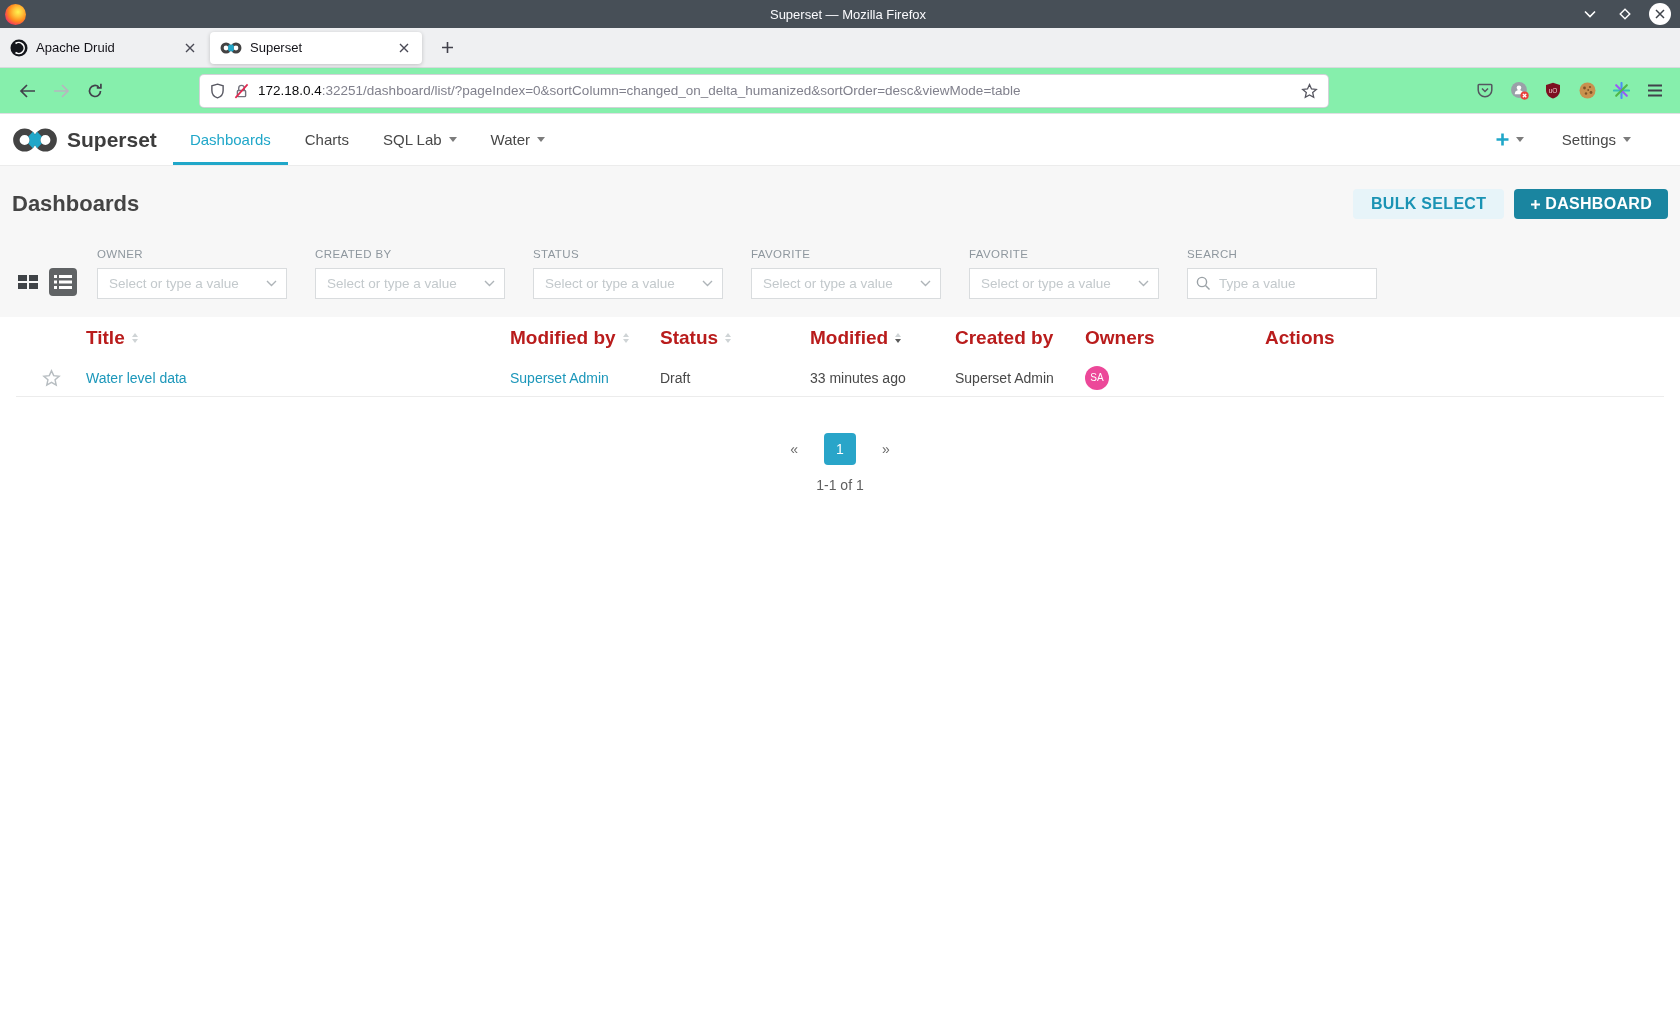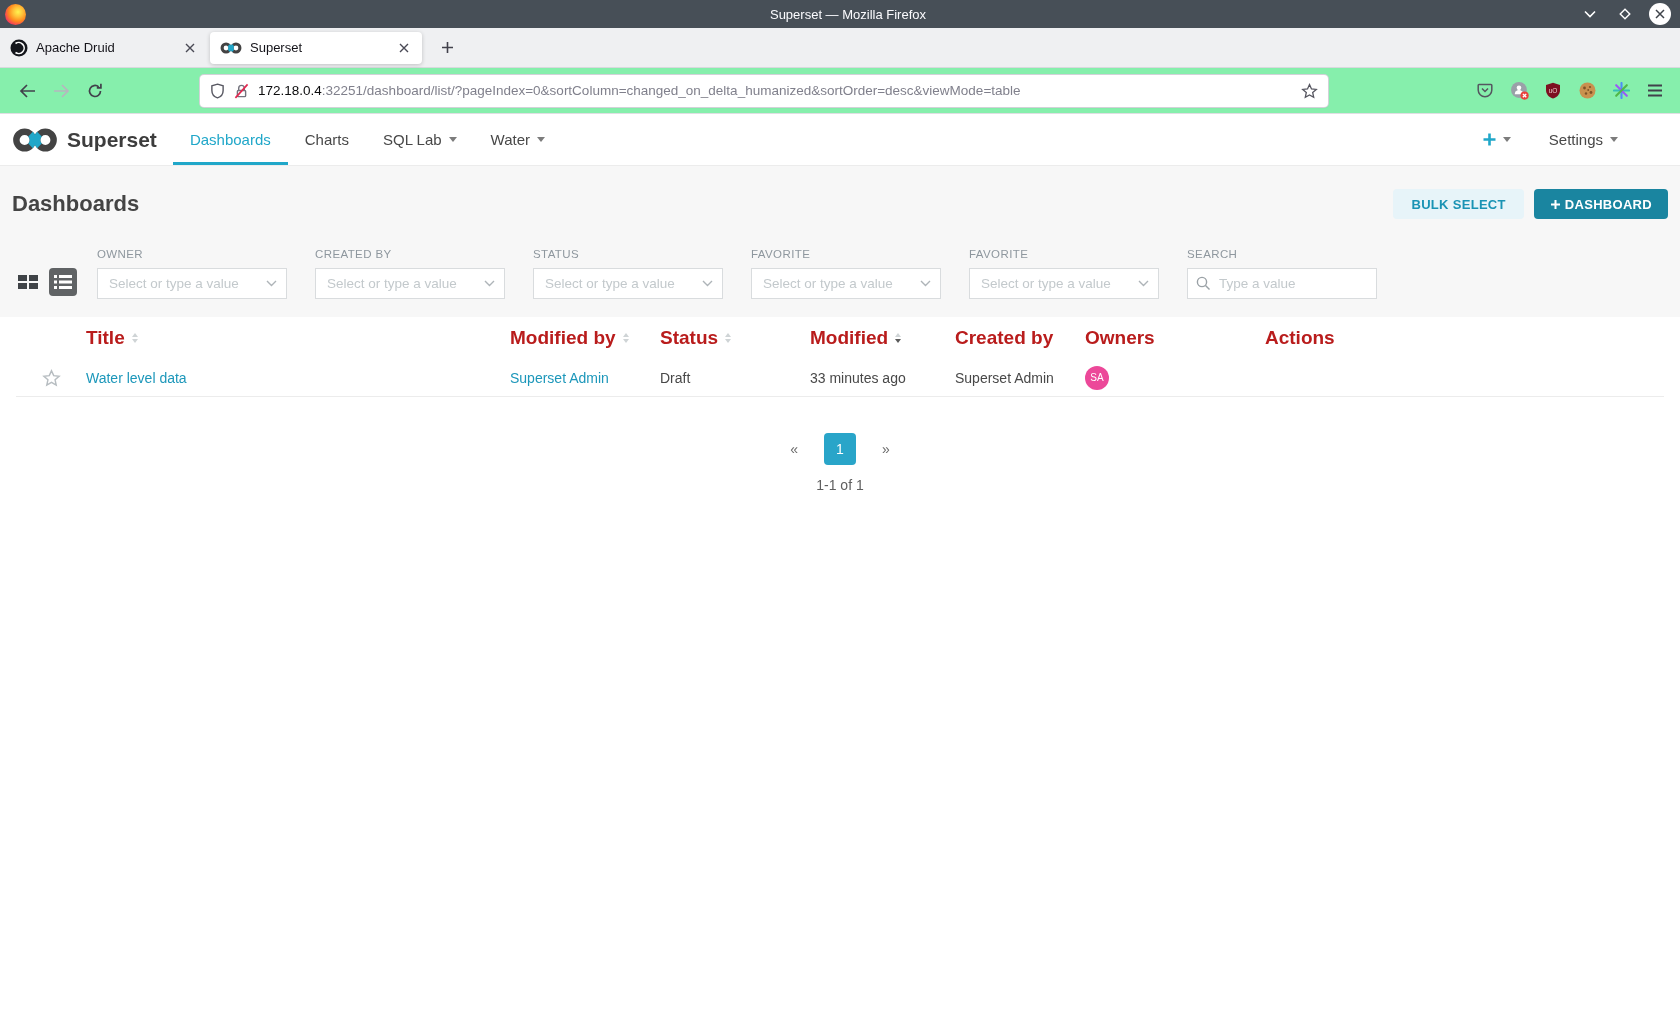--- a/index.html
+++ b/index.html
@@ -37,30 +37,30 @@
   .tb-icon { width:30px; height:30px; display:flex; align-items:center; justify-content:center; border-radius:3px; }
 
   
   .ss-navbar { height:52px; background:#fff; border-bottom:1px solid #ececec; display:flex; align-items:stretch; padding-left:12px; }
   .brand { display:flex; align-items:center; gap:9px; }
   .brand-name { font-size:21px; font-weight:bold; color:#3d3d3d; }
   .nav-items { display:flex; margin-left:16px; }
   .nav-item { display:flex; align-items:center; gap:7px; padding:0 17px; font-size:15px; color:#484848; cursor:default; }
   .nav-item.active { color:#20a7c9; box-shadow:inset 0 -3px 0 #20a7c9; }
   .dd-caret { width:0; height:0; border-left:4px solid transparent; border-right:4px solid transparent; border-top:5px solid #7c7c7c; display:inline-block; }
-  .nav-right { margin-left:auto; display:flex; align-items:center; gap:38px; padding-right:62px; }
+  .nav-right { margin-left:auto; display:flex; align-items:center; gap:38px; padding-right:49px; }
   .plus-menu { display:flex; align-items:center; gap:6px; }
   .settings-menu { display:flex; align-items:center; gap:7px; font-size:15px; color:#484848; }
 
   
   .band { background:#f7f7f7; padding:20px 12px 16px 12px; height:151px; }
   .band-head { display:flex; align-items:center; height:36px; }
   .page-title { font-size:22px; font-weight:bold; color:#444; }
   .band-actions { margin-left:auto; display:flex; gap:10px; }
-  .btn { height:30px; border:none; border-radius:4px; font-size:13px; font-weight:bold; letter-spacing:0.3px; font-family:inherit; display:flex; align-items:center; cursor:pointer; }
+  .btn { height:30px; border:none; border-radius:4px; font-size:16px; font-weight:bold; letter-spacing:0.3px; font-family:inherit; display:flex; align-items:center; cursor:pointer; }
   .btn-secondary { padding:0 18px; background:#e7f4f9; color:#1a93b4; }
   .btn-primary { padding:0 16px; background:#1a85a0; color:#fff; gap:4px; }
 
   .filters-row { display:flex; align-items:flex-end; margin-top:26px; }
   .view-toggles { display:flex; align-items:center; gap:11px; margin:0 20px 3px 6px; }
   .toggle-list-active { width:28px; height:28px; background:#606365; border-radius:4px; display:flex; align-items:center; justify-content:center; }
   .filter-group { width:190px; margin-right:28px; }
   .filter-label { font-size:11.5px; color:#8e979e; letter-spacing:0.4px; margin-bottom:8px; }
   .filter-select { position:relative; }
   .filter-select input { width:100%; height:31px; border:1px solid #d9dcde; border-radius:0; background:#fff;

